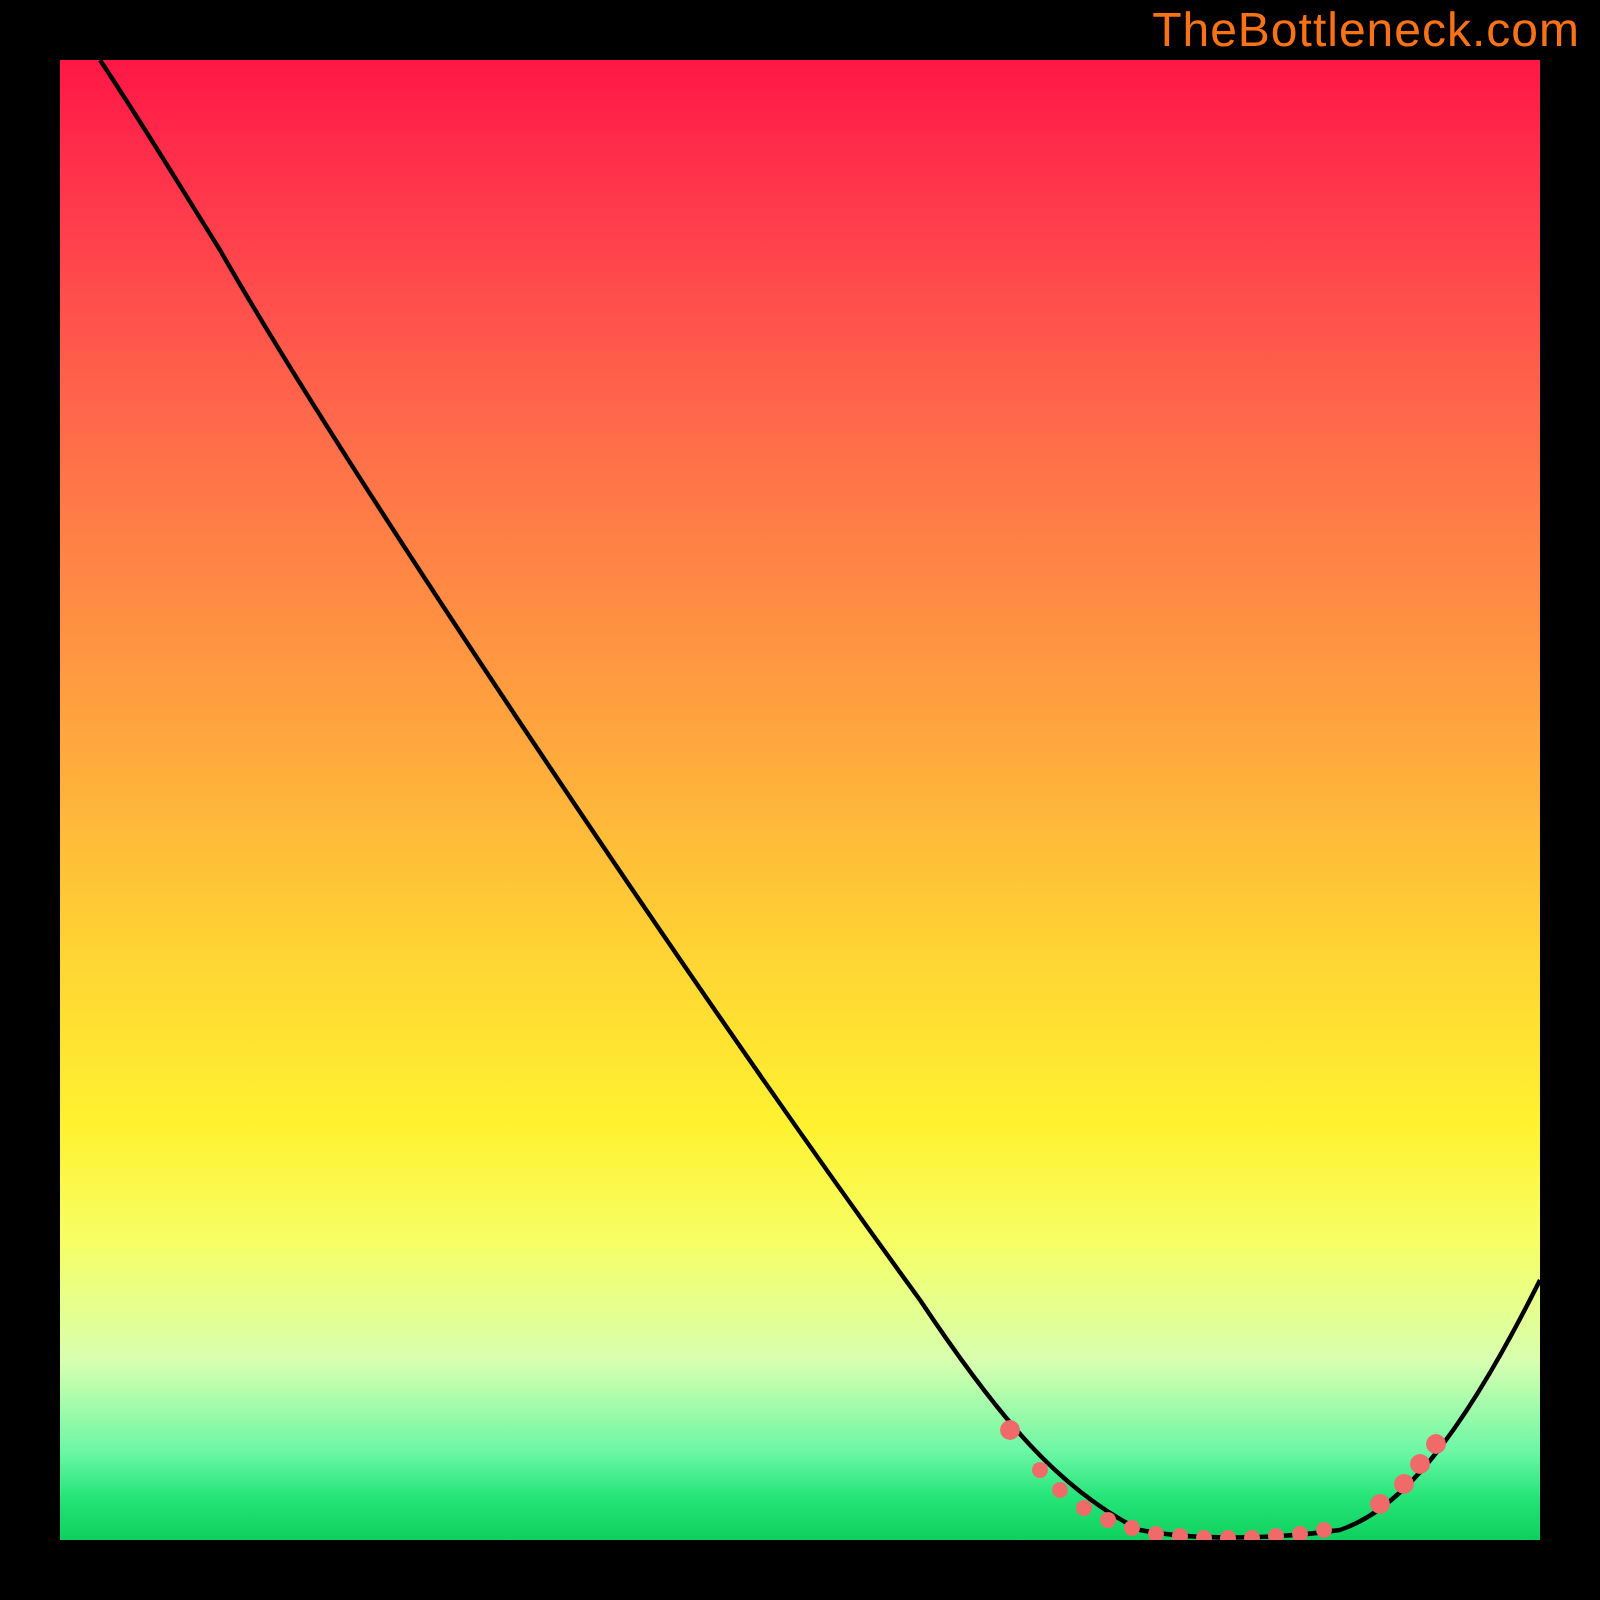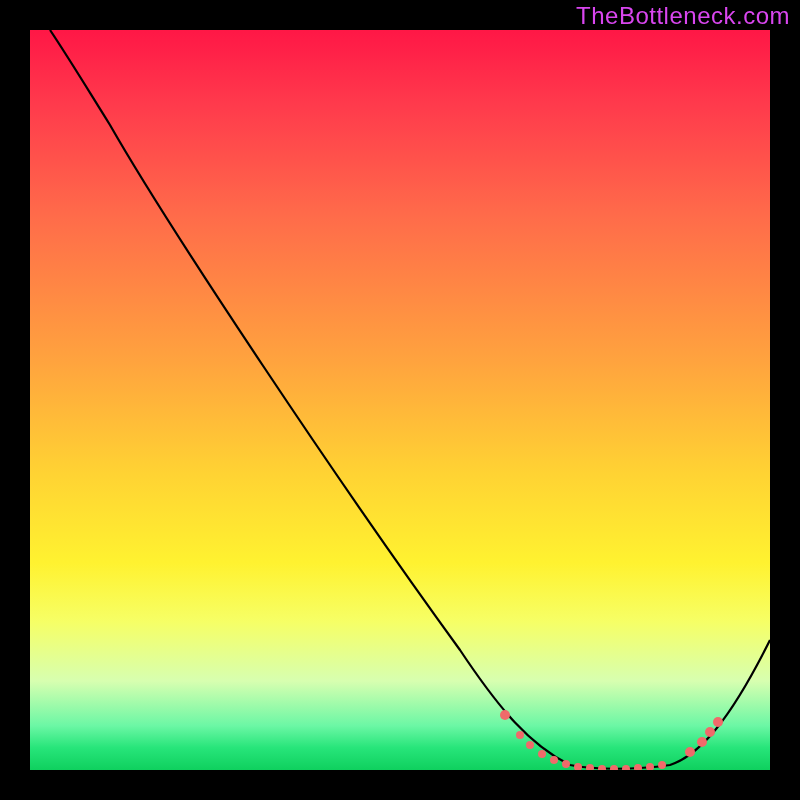--- a/index.html
+++ b/index.html
@@ -14,21 +14,21 @@
   .frame {
     position: relative;
     width: 800px;
     height: 800px;
     background: #000;
   }
   .watermark {
     position: absolute;
     top: 2px;
     right: 10px;
-    color: #d946ef;
+    color: #f97316;
     font-size: 24px;
     font-weight: 500;
     letter-spacing: 0.5px;
     z-index: 4;
   }
   .plot {
     position: absolute;
     left: 30px;
     top: 30px;
     width: 740px;

